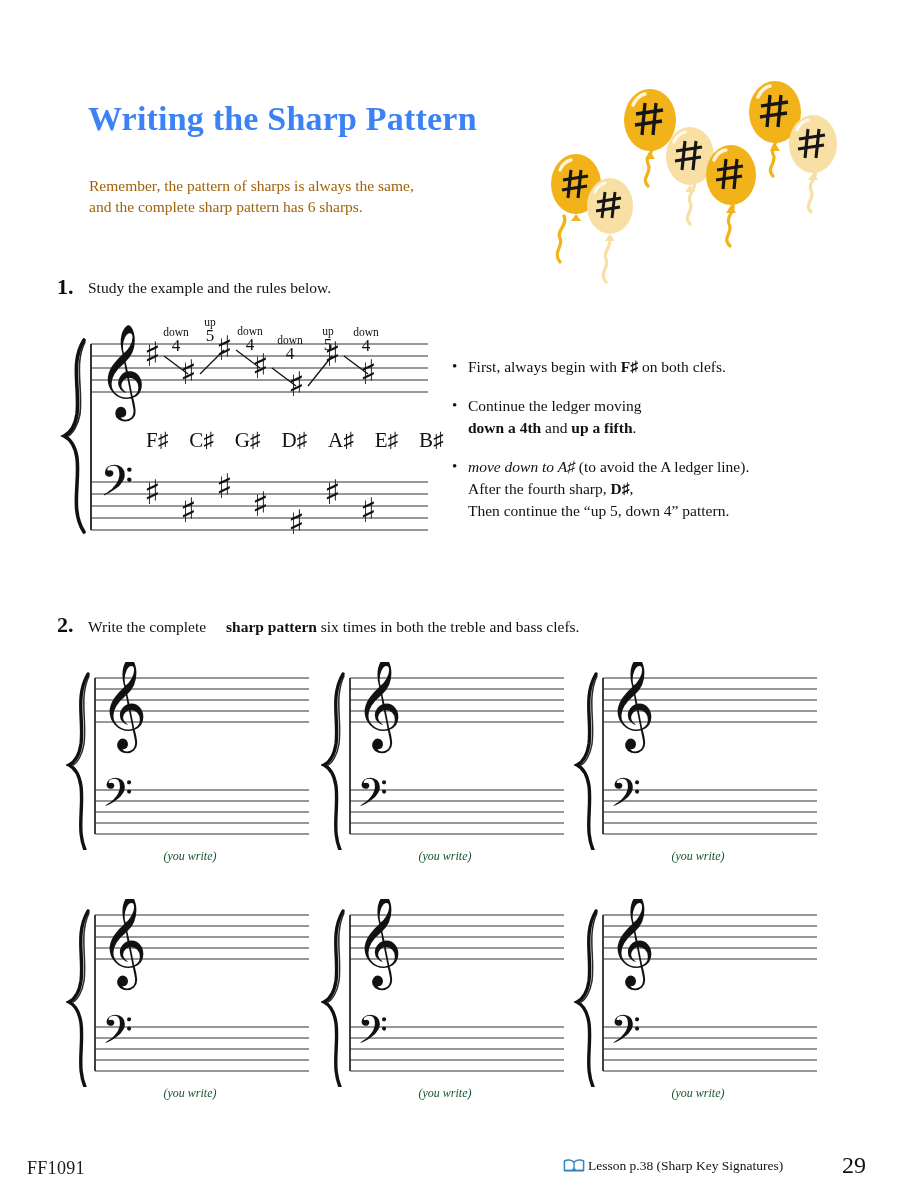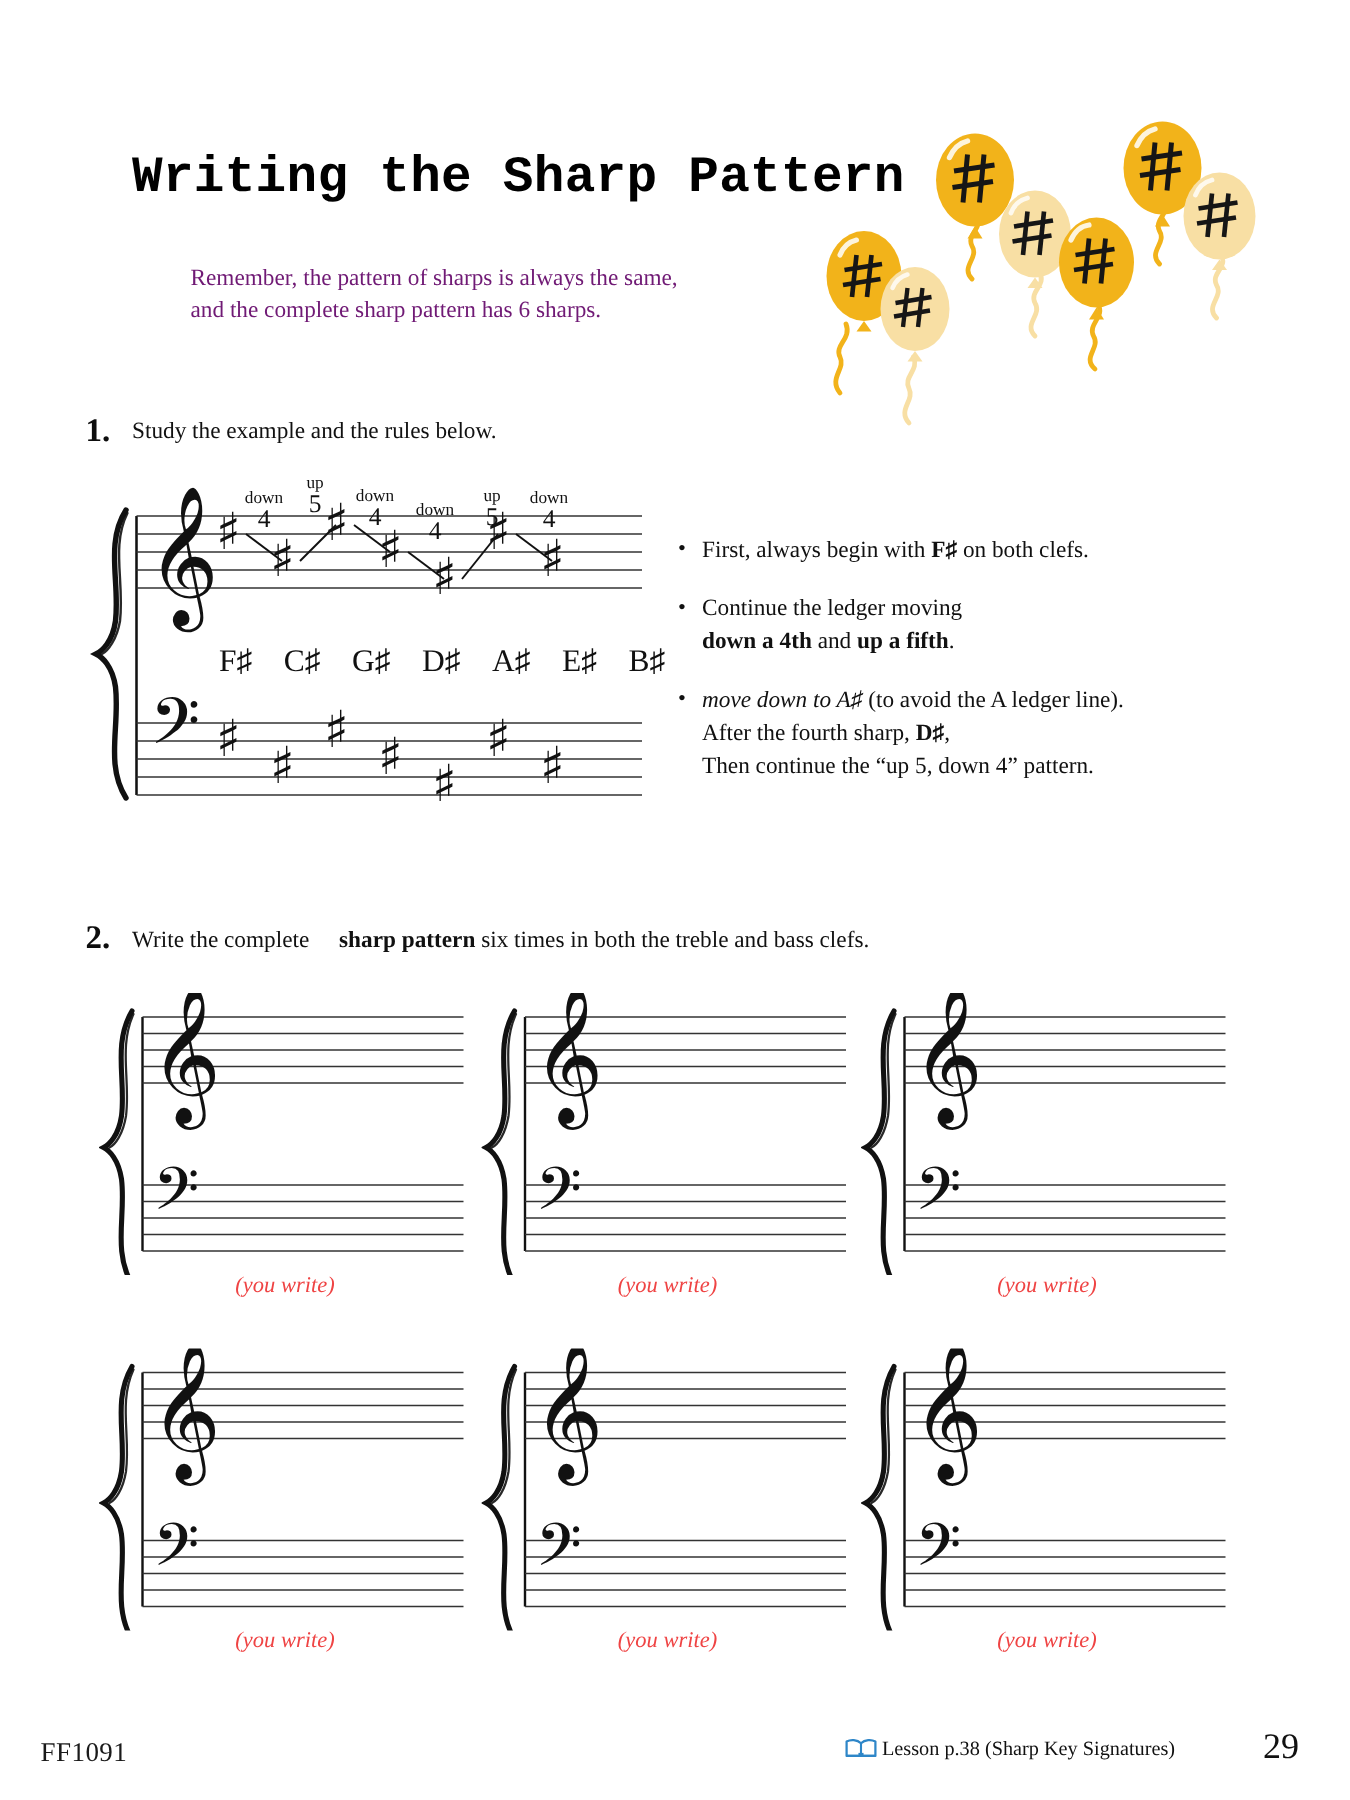--- a/index.html
+++ b/index.html
@@ -17,35 +17,33 @@
   }
 
   
   .page-title {
     position: absolute;
     left: 88px;
     top: 100px;
     font-size: 34px;
     font-weight: bold;
     letter-spacing: 0.2px;
-    color: #000000;
+    color: #3b82f6;
     white-space: nowrap;
-    font-family: Liberation Mono, monospace;
   }
 
   
   .intro {
     position: absolute;
     left: 89px;
     top: 176px;
     font-size: 15.5px;
     line-height: 1.35;
-    color: #701a75;
+    color: #a16207;
     width: 420px;
-    margin-left: 38px;
   }
   .intro div { white-space: nowrap; }
 
   
   .balloons {
     position: absolute;
     left: 540px;
     top: 72px;
     width: 300px;
     height: 196px;
@@ -115,23 +113,23 @@
   .ex-cell {
     position: absolute;
     width: 248px;
     height: 205px;
   }
   .ex-cell svg { display: block; }
   .ex-caption {
     position: absolute;
     width: 248px;
     text-align: center;
-    font-size: 15px;
+    font-size: 12px;
     font-style: italic;
-    color: #ef4444;
+    color: #14532d;
   }
 
   
   .footer-code {
     position: absolute;
     left: 27px;
     top: 1158px;
     font-size: 18px;
     color: #1a1a1a;
     letter-spacing: 0.3px;

